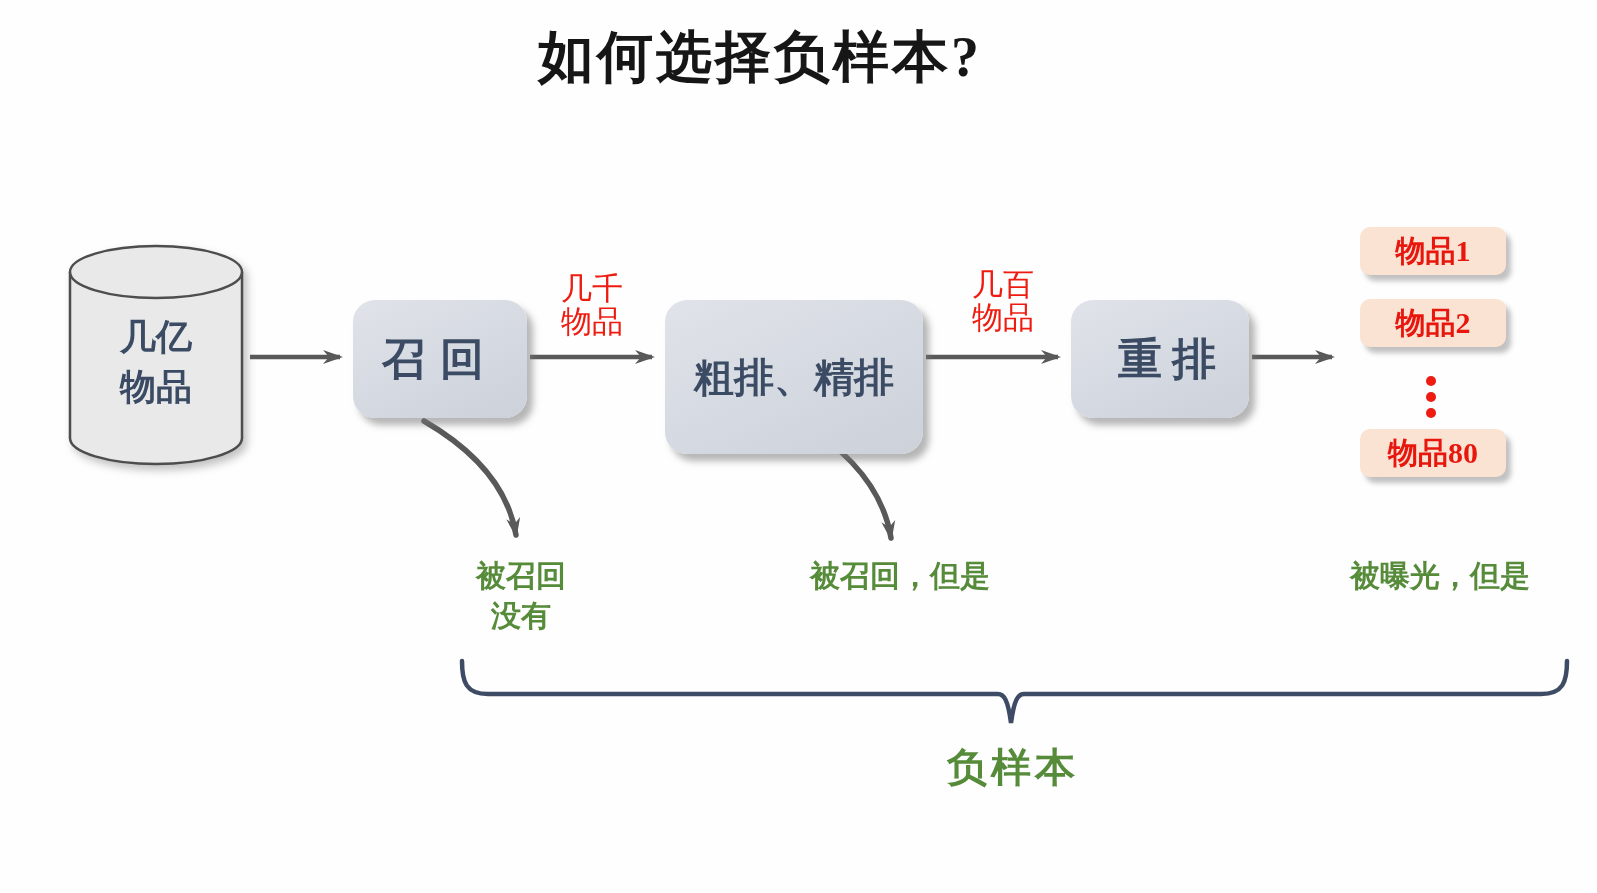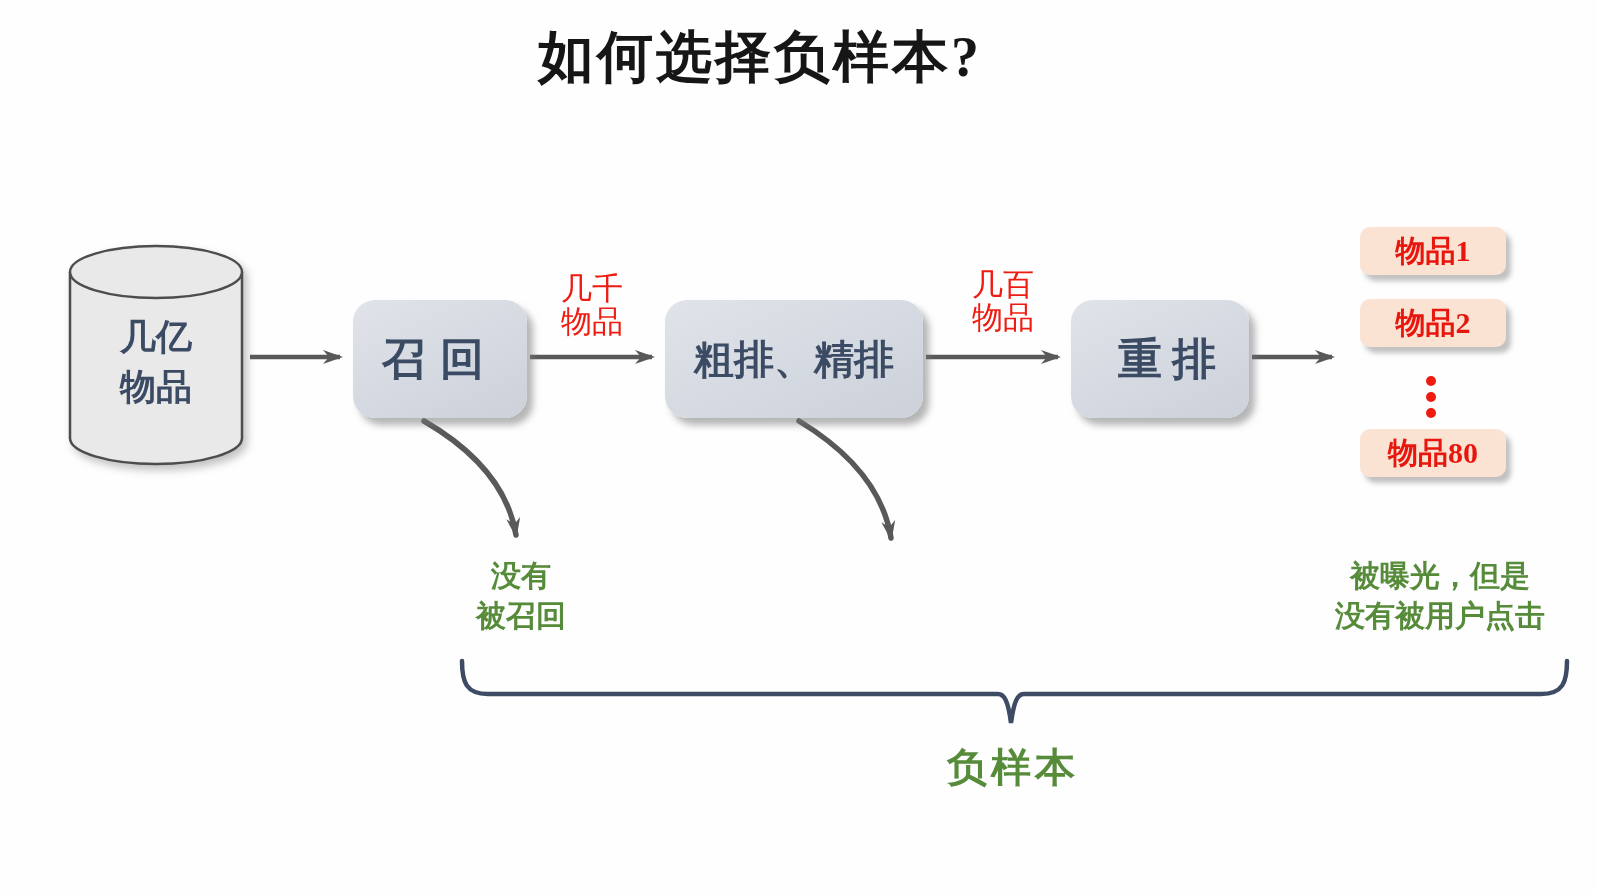--- a/index.html
+++ b/index.html
@@ -17,21 +17,21 @@
   }
   
   .stage-box{
     background:linear-gradient(155deg,#e0e3e9 0%,#d4d8e0 60%,#ccd1da 100%);
     border-radius:22px;
     box-shadow:6px 7px 7px rgba(120,120,120,0.55);
     display:flex;align-items:center;justify-content:center;
     color:#3c4b64;font-weight:bold;
   }
   .box-recall{left:353px;top:300px;width:174px;height:118px;font-size:44px;letter-spacing:14px;box-sizing:border-box;}
-  .box-ranking{left:665px;top:300px;width:258px;height:118px;font-size:40px;}
+  .box-ranking{left:665px;top:300px;width:258px;height:154px;font-size:40px;}
   .box-rerank{left:1071px;top:300px;width:178px;height:118px;font-size:44px;letter-spacing:10px;padding-left:24px;box-sizing:border-box;}
   
   .edge-label{
     width:160px;text-align:center;color:#ee1b10;
     font-size:31px;font-weight:normal;line-height:33px;
   }
   .edge-thousands{left:512px;top:272px;}
   .edge-hundreds{left:923px;top:268px;}
   
   .item-box{
@@ -124,25 +124,25 @@
   <div class="abs dots">
     <i></i>
       <i></i>
       <i></i>
   </div>
   <div class="abs item-box item-80">
     <span>物品80</span>
   </div>
 
   <div class="abs annot annot-1">
+    <div>被召回</div>
     <div>没有</div>
-    <div>被召回</div>
   </div>
   <div class="abs annot annot-2">
+    <div>被召回，但是</div>
   </div>
   <div class="abs annot annot-3">
     <div>被曝光，但是</div>
-    <div>没有被用户点击</div>
   </div>
 
   <div class="abs brace-label">负样本</div>
 
 </div>
 
 </body></html>

